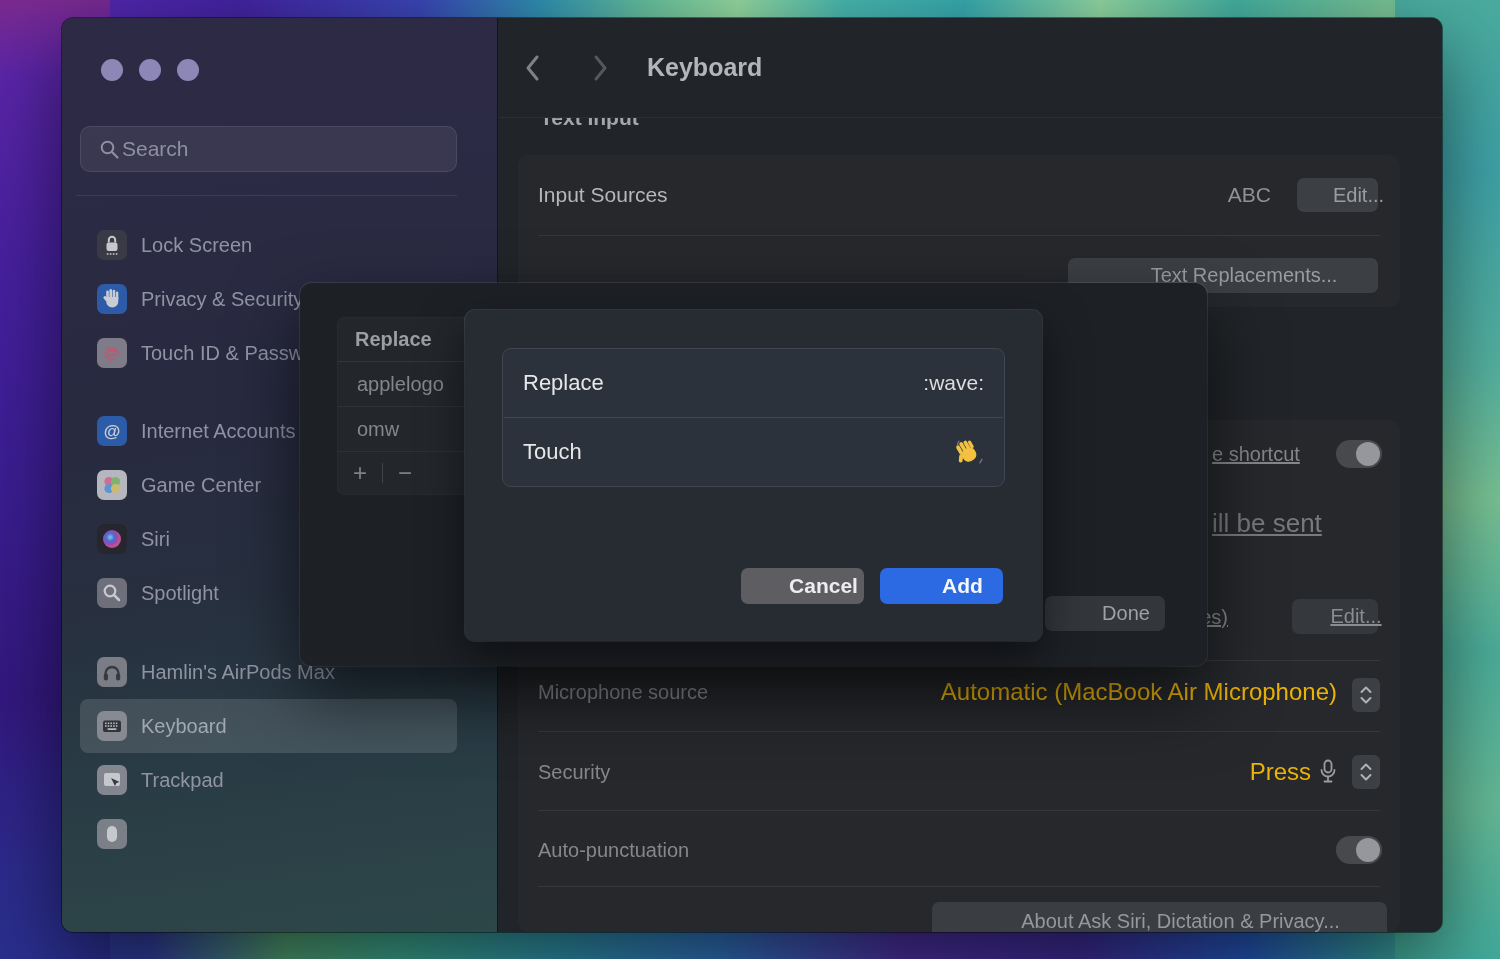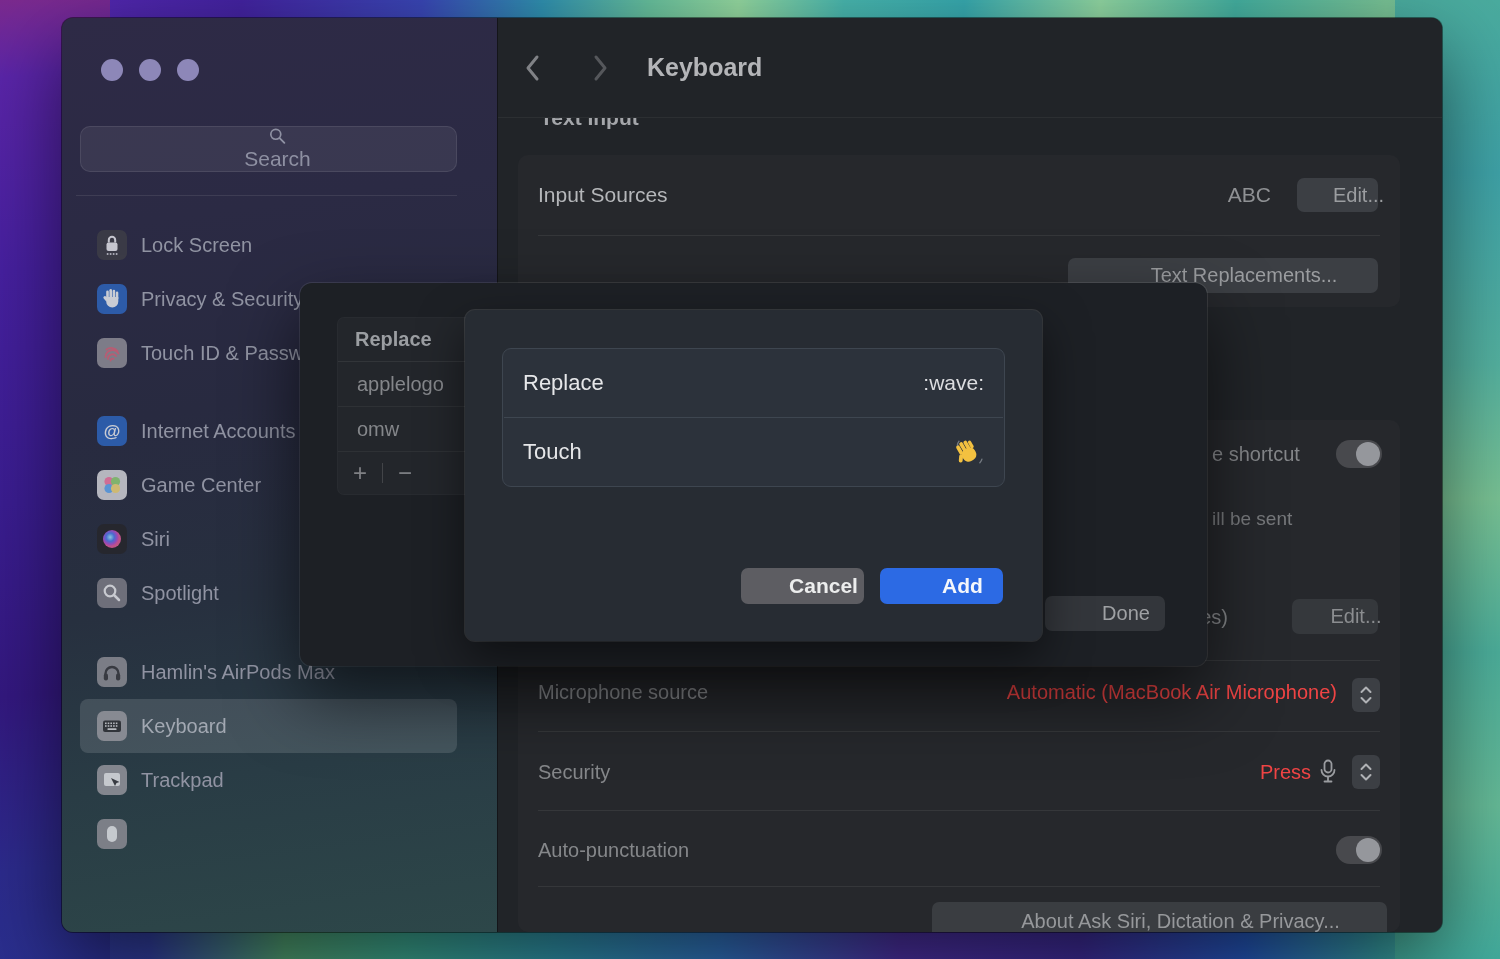--- a/index.html
+++ b/index.html
@@ -24,21 +24,21 @@
   
   .sidebar { position:absolute; left:0; top:0; width:435px; height:914px;
     background:linear-gradient(172deg,#2e2a46 0%,#2b2a44 22%,#282a40 42%,#27303f 62%,#293c45 80%,#2d4749 100%); }
   .vdivider { position:absolute; left:435px; top:0; width:1px; height:914px; background:#141519; }
 
   .traffic { position:absolute; top:41px; left:39px; display:flex; gap:16px; }
   .dot { width:22px; height:22px; border-radius:50%; background:#8d87b8; }
 
   .search { position:absolute; left:18px; top:108px; width:377px; height:46px;
     background:rgba(255,255,255,.065); border:1px solid rgba(255,255,255,.09);
-    border-radius:10px; display:flex; align-items:center; padding-left:18px; gap:2px;flex-direction:column; }
+    border-radius:10px; display:flex; align-items:center; padding-left:18px; gap:2px; }
   .search .ph { color:#8e90a2; font-size:21px; }
   .search-div { position:absolute; left:14px; top:177px; width:381px; height:1px; background:rgba(255,255,255,.09); }
 
   .nav { position:absolute; left:0; top:200px; width:435px; }
   .nav-row { height:54px; margin:0 40px 0 18px; border-radius:8px;
     display:flex; align-items:center; padding-left:17px; gap:14px; }
   .nav-row.sel { background:rgba(255,255,255,.13); }
   .nav-row .lbl { color:#9093a2; font-size:20px; white-space:nowrap; }
   .nav-row.sel .lbl { color:#a2a8b2; }
   .gap1 { margin-top:24px; } .gap2 { margin-top:25px; }
@@ -56,22 +56,22 @@
   .sec-label { position:absolute; left:478px; top:88px; color:#a4a6aa; font-size:21px; font-weight:600; z-index:1; }
 
   .card { position:absolute; background:#26282c; border-radius:10px; }
   .card1 { left:456px; top:137px; width:882px; height:152px; }
   .card2 { left:456px; top:402px; width:882px; height:512px; }
 
   .row-div { position:absolute; left:20px; right:20px; height:1px; background:rgba(255,255,255,.07); }
 
   .r-label { color:#b5b7ba; font-size:21px; }
   .dim-label { color:#85878a; font-size:20px; }
-  .dim-caption { color:#77797c; font-size:19px; }
-  .dim-value { color:#ef4444; font-size:20px; }
+  .dim-caption { color:#77797c; font-size:26px; }
+  .dim-value { color:#eab308; font-size:24px; }
 
   .btn { background:#3c3f44; color:#9b9da0; font-size:20px; border-radius:7px;
     display:flex; align-items:center; justify-content:center;padding-left:42px; }
 
   .toggle { width:46px; height:28px; border-radius:14px; background:#48494d; position:relative; }
   .toggle .knob { position:absolute; right:2px; top:2px; width:24px; height:24px; border-radius:50%; background:#95979c; }
 
   .stepper { position:absolute; width:28px; height:34px; border-radius:6px; background:#3c3f44;
     display:flex; align-items:center; justify-content:center; }
 
@@ -100,21 +100,21 @@
   .g-row { height:68px; display:flex; align-items:center; justify-content:space-between;
     padding:0 20px; }
   .g-div { height:1px; background:#3e4650; margin:0 1px; }
   .g-label { color:#e6e7e9; font-size:22px; }
   .g-value { color:#dcdde0; font-size:21px; }
   .cancel-btn { position:absolute; left:276px; top:258px; width:123px; height:36px;
     background:#5d5d62; color:#eceded; font-size:21px; font-weight:600; }
   .add-btn { position:absolute; left:415px; top:258px; width:123px; height:36px;
     background:#2c6ae4; color:#f5f7fb; font-size:21px; font-weight:600; }
 
-  .abs { position:absolute; }
+  .abs { position:absolute;text-decoration:underline; }
   .flexv { display:flex; align-items:center; }
 </style>
 </head>
 <body>
 
 <div class="wall">
   <div class="wall-top"></div>
   <div class="wall-bottom"></div>
   <div class="wall-left"></div>
   <div class="wall-right"></div>

